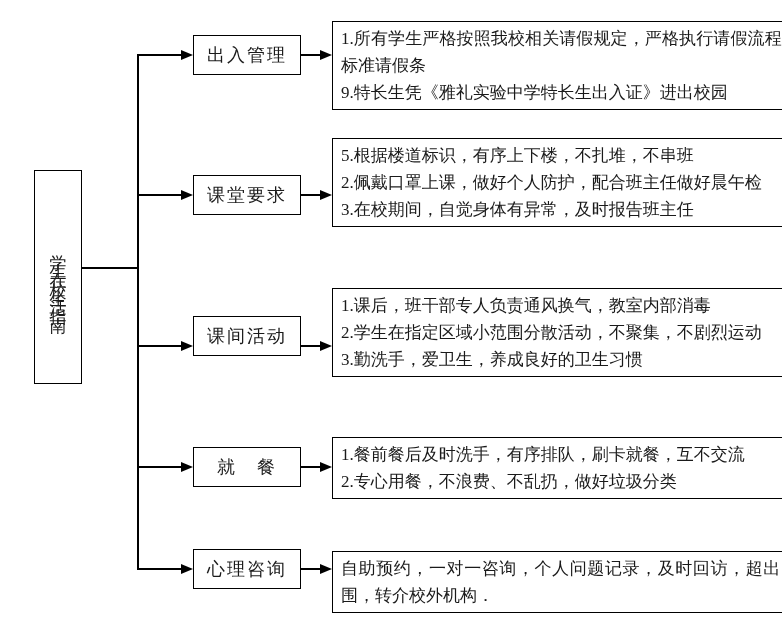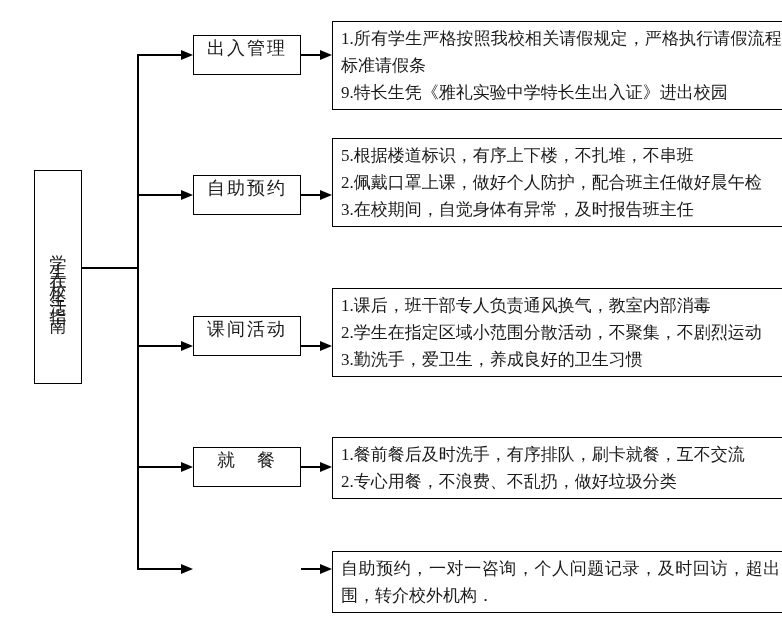--- a/index.html
+++ b/index.html
@@ -37,20 +37,21 @@
     font-size: 17px;
     letter-spacing: 9px;
     line-height: 1;
     white-space: nowrap;
   }
   .branch-box {
     left: 193px;
     width: 108px;
     height: 40px;
     display: flex;
+    align-items: center;
     justify-content: center;
     font-size: 18px;
     letter-spacing: 2px;
     white-space: nowrap;
   }
   .detail-box {
     left: 332px;
     width: 510px;
     padding: 3px 8px;
     font-size: 17px;
@@ -98,21 +99,21 @@
   <div class="hline" style="left:301px; top:54px; width:20px;"></div>
   <div class="arrowhead" style="left:320px; top:50px;"></div>
   <div class="box detail-box" style="top:21px;">
     <div class="detail-item">1.所有学生严格按照我校相关请假规定，严格执行请假流程，使用标准请假条</div>
     <div class="detail-item">9.特长生凭《雅礼实验中学特长生出入证》进出校园</div>
   </div>
 
   <div class="hline" style="left:138px; top:194px; width:44px;"></div>
   <div class="arrowhead" style="left:181px; top:190px;"></div>
   <div class="box branch-box" style="top:175px;">
-    <span>自助预约</span>
+    <span>课堂要求</span>
   </div>
   <div class="hline" style="left:301px; top:194px; width:20px;"></div>
   <div class="arrowhead" style="left:320px; top:190px;"></div>
   <div class="box detail-box" style="top:138px;">
     <div class="detail-item">5.根据楼道标识，有序上下楼，不扎堆，不串班</div>
     <div class="detail-item">2.佩戴口罩上课，做好个人防护，配合班主任做好晨午检</div>
     <div class="detail-item">3.在校期间，自觉身体有异常，及时报告班主任</div>
   </div>
 
   <div class="hline" style="left:138px; top:345px; width:44px;"></div>
@@ -135,19 +136,22 @@
   </div>
   <div class="hline" style="left:301px; top:466px; width:20px;"></div>
   <div class="arrowhead" style="left:320px; top:462px;"></div>
   <div class="box detail-box" style="top:437px;">
     <div class="detail-item">1.餐前餐后及时洗手，有序排队，刷卡就餐，互不交流</div>
     <div class="detail-item">2.专心用餐，不浪费、不乱扔，做好垃圾分类</div>
   </div>
 
   <div class="hline" style="left:138px; top:568px; width:44px;"></div>
   <div class="arrowhead" style="left:181px; top:564px;"></div>
+  <div class="box branch-box" style="top:549px;">
+    <span>心理咨询</span>
+  </div>
   <div class="hline" style="left:301px; top:568px; width:20px;"></div>
   <div class="arrowhead" style="left:320px; top:564px;"></div>
   <div class="box detail-box" style="top:551px;">
     <div class="detail-item">自助预约，一对一咨询，个人问题记录，及时回访，超出咨询范围，转介校外机构．</div>
   </div>
 
 </div>
 
 </body></html>

